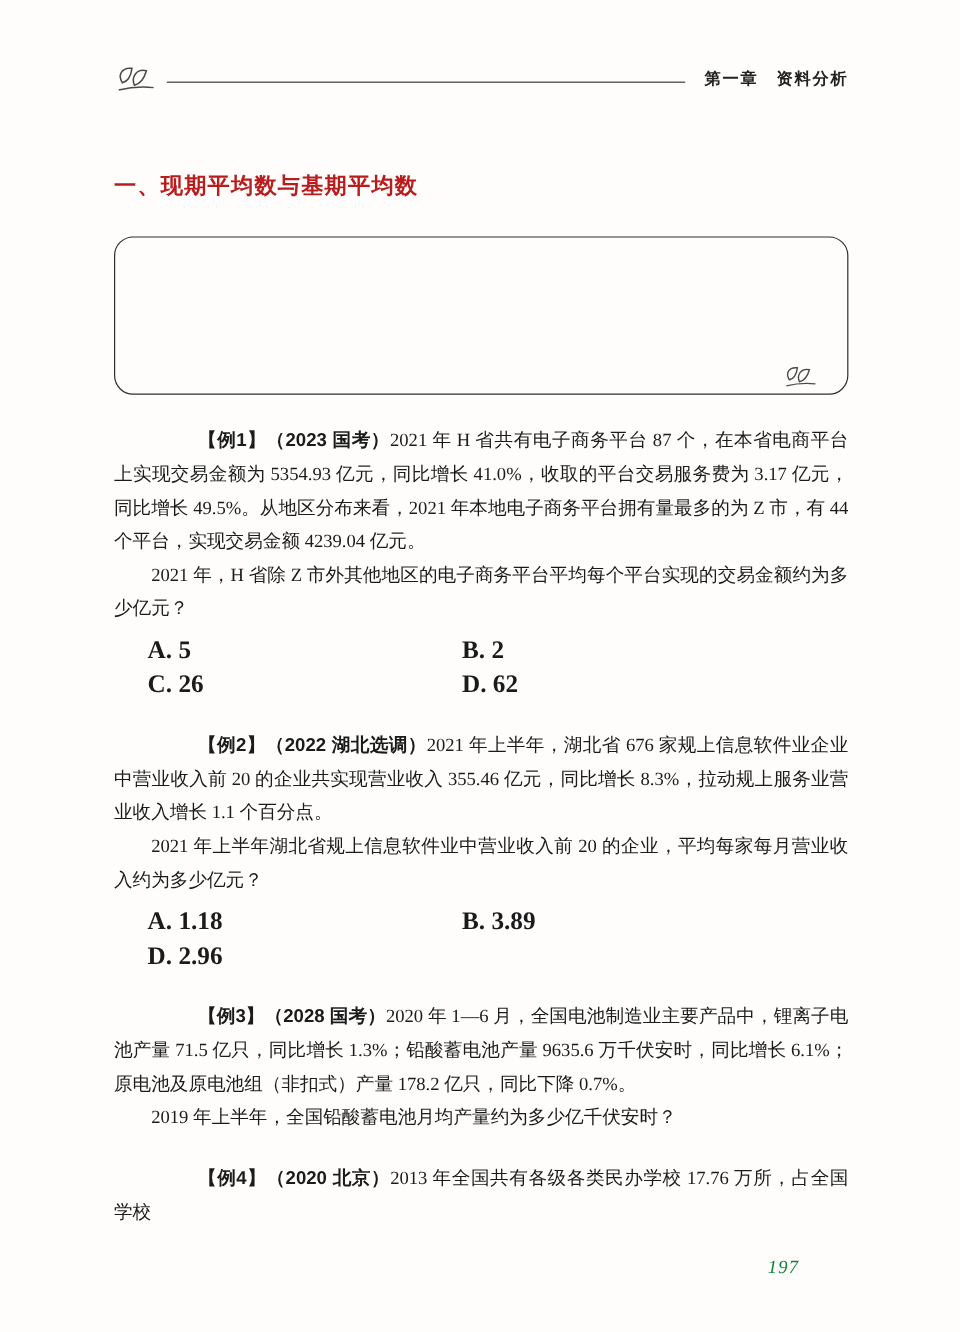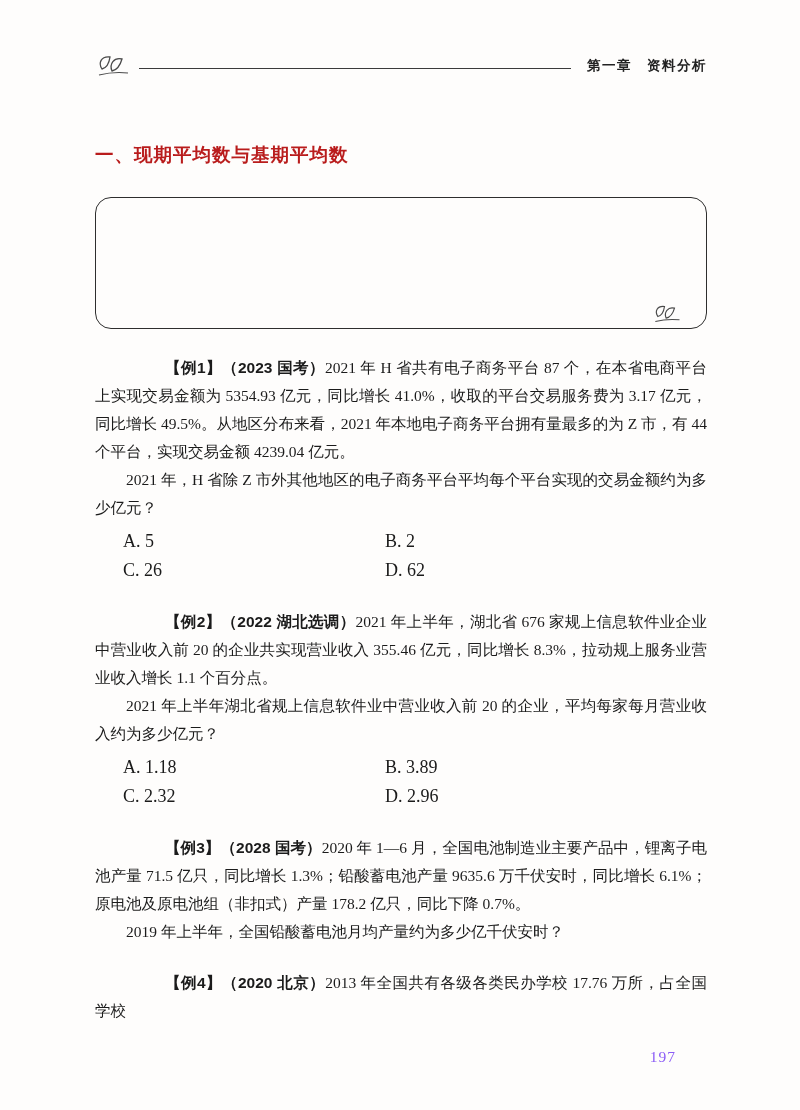--- a/index.html
+++ b/index.html
@@ -80,30 +80,32 @@
     font-family: "Liberation Sans", "DejaVu Sans", sans-serif;
     font-weight: bold;
     margin-left: 39px;
   }
   .options {
     margin: 5px 0 0 28px;
     display: grid;
     grid-template-columns: 262px 1fr;
   }
   .option {
-    font-size: 18px;
+    font-size: 21px;
     line-height: 29px;
+    font-weight: bold;
   }
   
   .page-number {
     position: absolute;
-    right: 124px; bottom: 44px;
+    right: 134px; bottom: 44px;
     font-size: 15.5px;
     letter-spacing: 1px;
-    color: #8b5cf6;
+    color: #15803d;
+    font-style: italic;
   }
 </style>
 </head>
 <body>
 
 <div class="page">
   <div class="content">
 
     <div class="page-header">
       <span class="leaf-wrap">
@@ -139,21 +141,20 @@
         <span class="option">D. 62</span>
       </div>
     </section>
 
     <section class="example">
       <p class="para"><span class="ex-label">【例2】（2022 湖北选调）</span><span>2021 年上半年，湖北省 676 家规上信息软件业企业中营业收入前 20 的企业共实现营业收入 355.46 亿元，同比增长 8.3%，拉动规上服务业营业收入增长 1.1 个百分点。</span></p>
       <p class="para">2021 年上半年湖北省规上信息软件业中营业收入前 20 的企业，平均每家每月营业收入约为多少亿元？</p>
       <div class="options">
         <span class="option">A. 1.18</span>
         <span class="option">B. 3.89</span>
-        <span class="option">C. 2.32</span>
         <span class="option">D. 2.96</span>
       </div>
     </section>
 
     <section class="example">
       <p class="para"><span class="ex-label">【例3】（2028 国考）</span><span>2020 年 1—6 月，全国电池制造业主要产品中，锂离子电池产量 71.5 亿只，同比增长 1.3%；铅酸蓄电池产量 9635.6 万千伏安时，同比增长 6.1%；原电池及原电池组（非扣式）产量 178.2 亿只，同比下降 0.7%。</span></p>
       <p class="para">2019 年上半年，全国铅酸蓄电池月均产量约为多少亿千伏安时？</p>
     </section>
 
     <section class="example">

